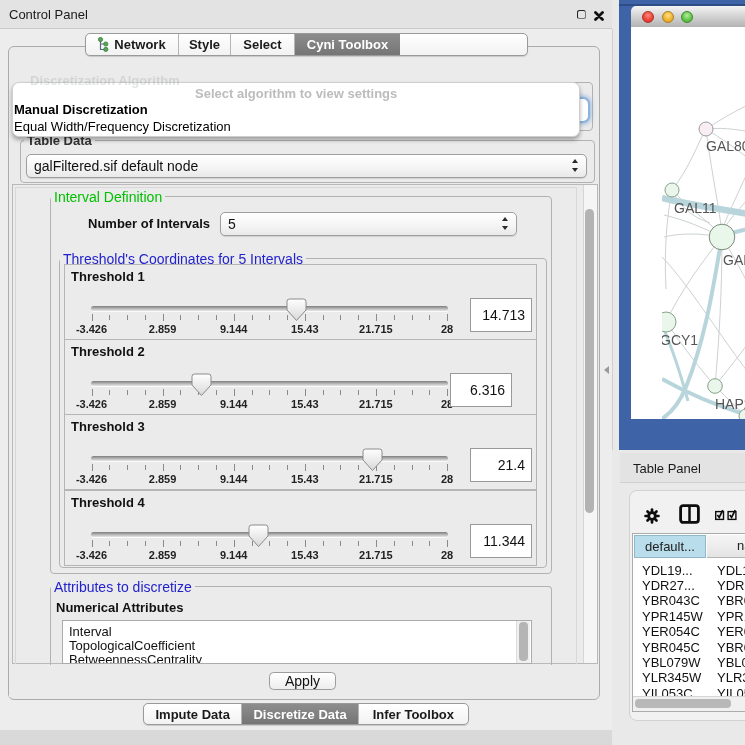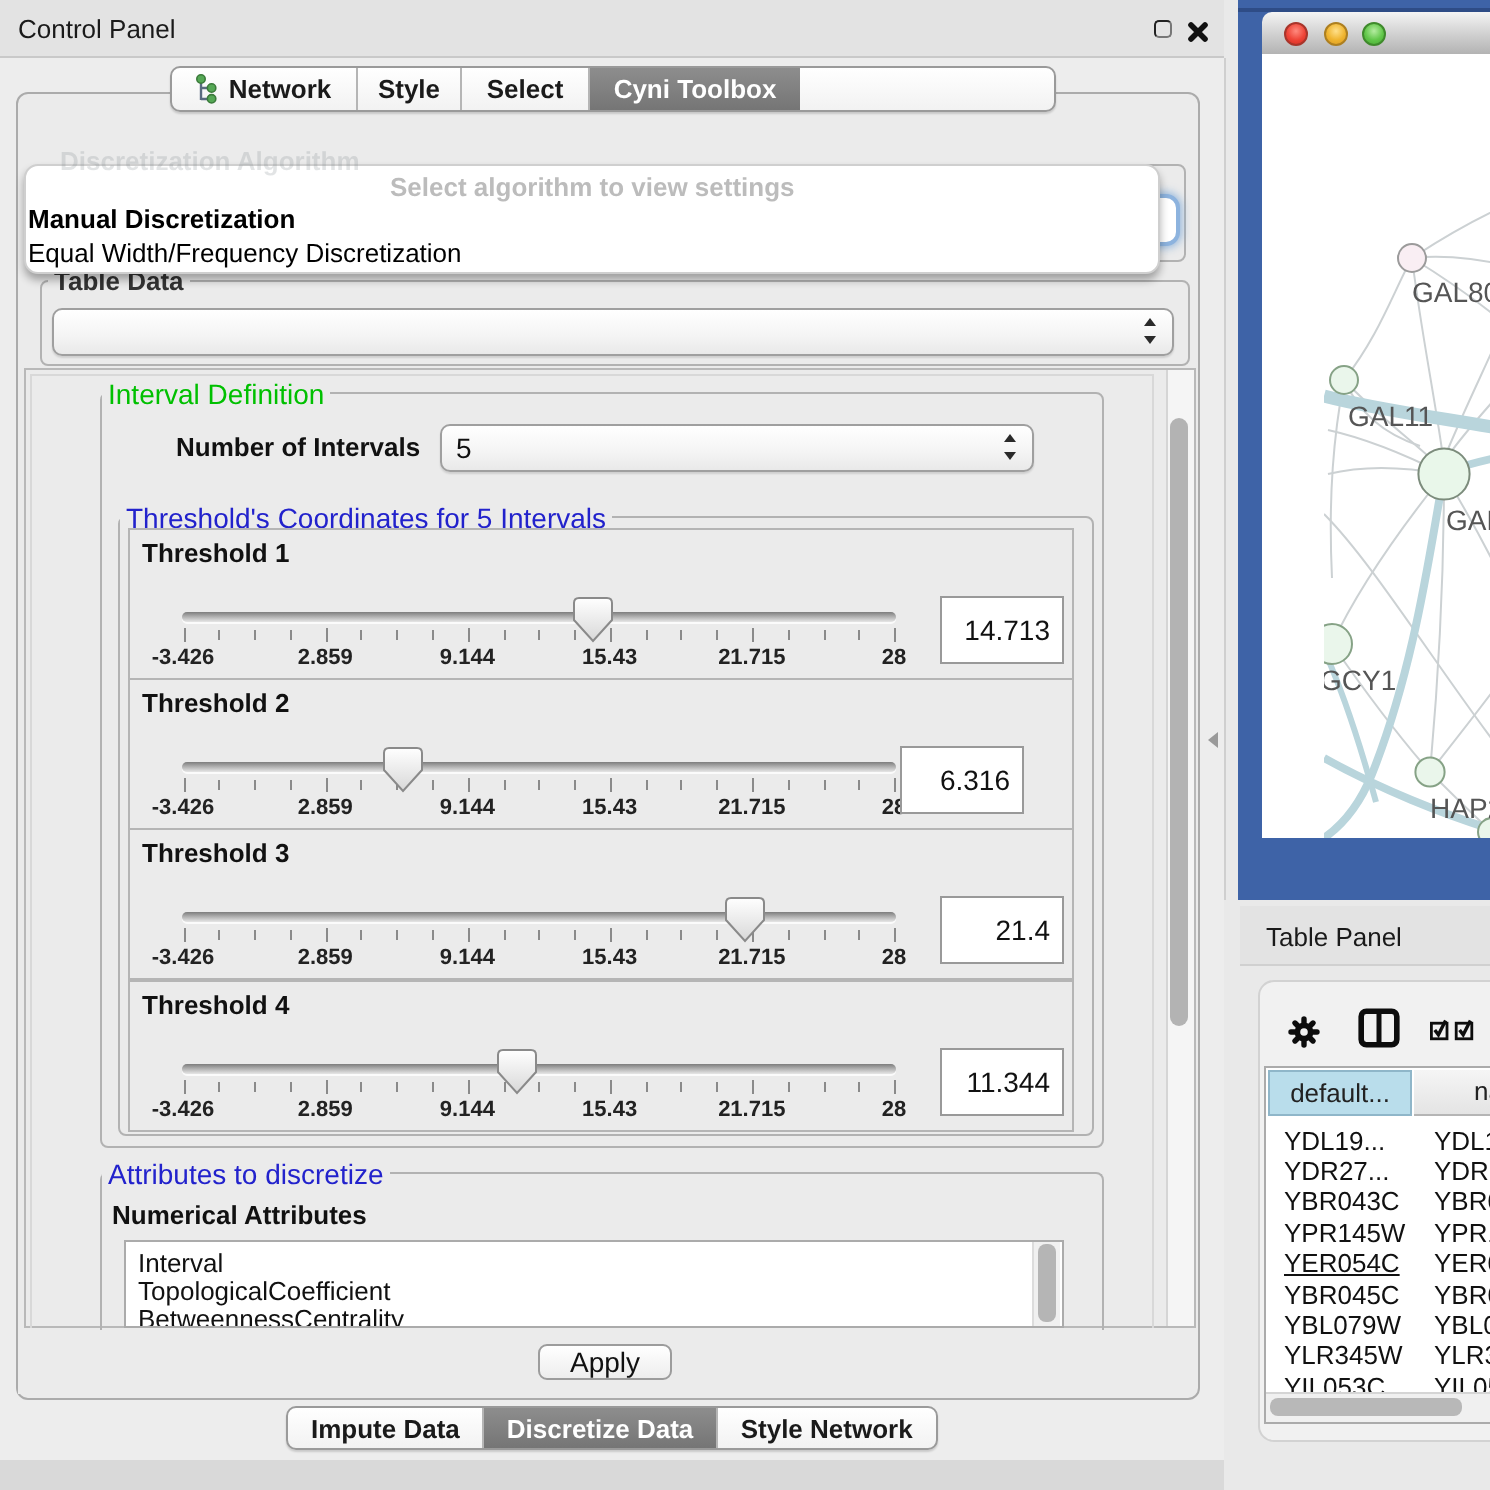--- a/index.html
+++ b/index.html
@@ -70,20 +70,21 @@
 
 <div class="abs" style="z-index:5;left:12px;top:82px;width:566px;height:53px;background:#ffffff;border:1px solid #cfcfcf;border-radius:7px;box-shadow:0 3px 4px rgba(0,0,0,0.32);"></div>
 <div class="lbl" style="z-index:6;left:195px;top:86px;font-size:13px;font-weight:bold;color:#bcbcbc;">Select algorithm to view settings</div>
 <div class="lbl" style="z-index:6;left:14px;top:102px;font-size:13px;font-weight:bold;color:#000;">Manual Discretization</div>
 <div class="lbl" style="z-index:6;left:14px;top:119px;font-size:13px;color:#000;">Equal Width/Frequency Discretization</div>
 <div class="lbl" style="z-index:6;left:30px;top:73px;font-size:13px;font-weight:bold;color:rgba(125,130,135,0.22);">Discretization Algorithm</div>
 
 <div class="grp" style="left:20px;top:140px;width:573px;height:41px;"></div>
 <div class="grplbl" style="left:24px;top:133px;font-weight:bold;color:#333;background:#ebebeb;">Table Data</div>
 <div class="combo" style="left:26px;top:154px;width:559px;height:22px;">
+ <div class="ctext">galFiltered.sif default node</div>
  <div class="tri-up" style="right:8px;top:4px;"></div>
  <div class="tri-dn" style="right:8px;top:13px;"></div>
 </div>
 
 <div class="abs" style="left:12px;top:184px;width:584px;height:478px;border:1px solid #b9b9b9;background:#ebebeb;"></div>
 <div class="abs" style="left:15px;top:187px;width:560px;height:476px;border:1px solid #d8d8d8;border-bottom:none;"></div>
 
 <div class="abs" style="left:583px;top:185px;width:13px;height:478px;background:#f5f5f5;border-left:1px solid #d5d5d5;"></div>
 <div class="abs" style="left:585px;top:209px;width:9px;height:304px;background:#b3b3b3;border-radius:5px;"></div>
 
@@ -275,21 +276,21 @@
   <div style="position:absolute;right:1px;top:0;width:13px;height:42px;background:#f0f0f0;border-left:1px solid #dcdcdc;"></div>
   <div style="position:absolute;right:3px;top:1px;width:9px;height:39px;background:#b5b5b5;border-radius:4px;"></div>
 </div>
 
 <div class="abs" style="left:9px;top:665px;width:588px;height:32px;background:#ebebeb;"></div>
 <div class="abs" style="left:269px;top:672px;width:65px;height:16px;border:1px solid #9c9c9c;border-radius:4.5px;background:linear-gradient(180deg,#ffffff 0%,#ededed 100%);display:flex;align-items:center;justify-content:center;font-size:14px;color:#111;">Apply</div>
 
 <div class="seg" style="left:143px;top:703px;width:324px;height:20px;">
  <div style="width:98px;">Impute Data</div>
  <div class="sel" style="width:116px;">Discretize Data</div>
- <div style="width:110px;">Style Network</div>
+ <div style="width:110px;">Infer Toolbox</div>
 </div>
 
 <div class="abs" style="left:619px;top:0;width:126px;height:450px;background:#3e63a7;"></div>
 <div class="abs" style="left:619px;top:4px;width:126px;height:2px;background:#2e4c86;"></div>
 <div class="abs" style="left:631px;top:6px;width:114px;height:21px;background:linear-gradient(180deg,#f4f4f4 0%,#cfcfcf 55%,#b3b3b3 100%);border-top-left-radius:5px;border-bottom:1px solid #8e8e8e;"></div>
 
 <div class="abs" style="left:642px;top:11px;width:10px;height:10px;border-radius:50%;background:radial-gradient(circle at 50% 35%,#ff8a7e 0%,#ee4437 55%,#d22c22 100%);border:1px solid #a8352b;"></div>
 <div class="abs" style="left:662px;top:11px;width:10px;height:10px;border-radius:50%;background:radial-gradient(circle at 50% 35%,#ffe08a 0%,#efb42f 55%,#d99a21 100%);border:1px solid #ad7f20;"></div>
 <div class="abs" style="left:681px;top:11px;width:10px;height:10px;border-radius:50%;background:radial-gradient(circle at 50% 35%,#b4ecA0 0%,#62c74a 55%,#46a932 100%);border:1px solid #3f8a2c;"></div>
 
@@ -385,21 +386,21 @@
  <div style="position:absolute;left:104px;top:4px;font-size:13px;color:#222;">na</div>
  <div>
  <div style="position:absolute;left:9px;top:28.5px;font-size:13px;color:#111;">YDL19...</div>
  <div style="position:absolute;left:84px;top:28.5px;font-size:13px;color:#111;">YDL19</div>
  <div style="position:absolute;left:9px;top:43.9px;font-size:13px;color:#111;">YDR27...</div>
  <div style="position:absolute;left:84px;top:43.9px;font-size:13px;color:#111;">YDR27</div>
  <div style="position:absolute;left:9px;top:59.3px;font-size:13px;color:#111;">YBR043C</div>
  <div style="position:absolute;left:84px;top:59.3px;font-size:13px;color:#111;">YBR04</div>
  <div style="position:absolute;left:9px;top:74.7px;font-size:13px;color:#111;">YPR145W</div>
  <div style="position:absolute;left:84px;top:74.7px;font-size:13px;color:#111;">YPR14</div>
- <div style="position:absolute;left:9px;top:90.1px;font-size:13px;color:#111;text-decoration:underline;">YER054C</div>
+ <div style="position:absolute;left:9px;top:90.1px;font-size:13px;color:#111;">YER054C</div>
  <div style="position:absolute;left:84px;top:90.1px;font-size:13px;color:#111;">YER05</div>
  <div style="position:absolute;left:9px;top:105.5px;font-size:13px;color:#111;">YBR045C</div>
  <div style="position:absolute;left:84px;top:105.5px;font-size:13px;color:#111;">YBR04</div>
  <div style="position:absolute;left:9px;top:120.9px;font-size:13px;color:#111;">YBL079W</div>
  <div style="position:absolute;left:84px;top:120.9px;font-size:13px;color:#111;">YBL07</div>
  <div style="position:absolute;left:9px;top:136.3px;font-size:13px;color:#111;">YLR345W</div>
  <div style="position:absolute;left:84px;top:136.3px;font-size:13px;color:#111;">YLR34</div>
  <div style="position:absolute;left:9px;top:151.7px;font-size:13px;color:#111;">YIL053C</div>
  <div style="position:absolute;left:84px;top:151.7px;font-size:13px;color:#111;">YIL05</div>
  </div>

